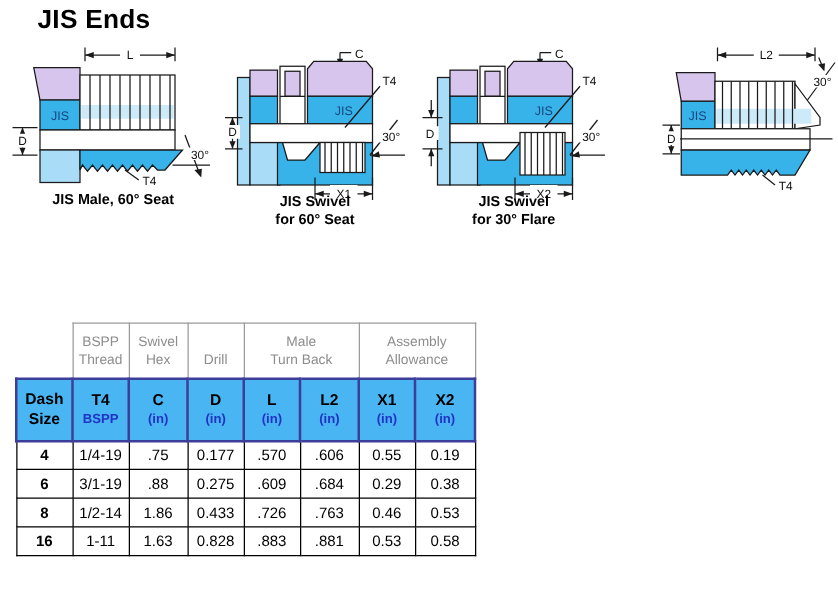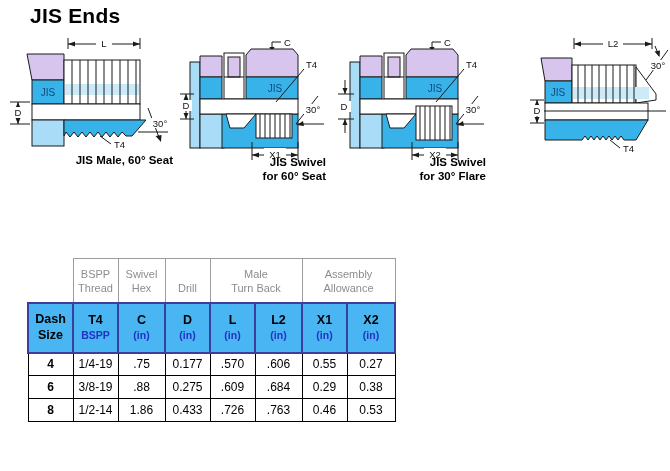--- a/index.html
+++ b/index.html
@@ -6,36 +6,36 @@
   body{
     width:670px;height:471px;position:relative;background:#fff;overflow:hidden;
     font-family:"Liberation Sans",sans-serif;color:#000;
   }
   .page-title{position:absolute;left:10px;top:4px;font-size:21px;font-weight:bold;letter-spacing:.2px;margin-left:20px;}
   .diagram{position:absolute;top:36px;height:155px;}
   #d1{left:8px;width:165px;}
   #d2{left:178px;width:148px;}
   #d3{left:336px;width:150px;}
   #d4{left:528px;width:142px;}
-  .cap{position:absolute;left:0;right:0;text-align:right;font-size:11.5px;font-weight:bold;
+  .cap{position:absolute;left:0;right:0;text-align:center;font-size:11.5px;font-weight:bold;
        white-space:pre-line;line-height:1.2;}
   #d1 .cap{top:118px;} #d2 .cap{top:120px;} #d3 .cap{top:120px;} #d4 .cap{top:118px;}
   svg{display:block;}
   svg .thin{stroke:#1a1a1a;stroke-width:1;fill:none;}
   svg .lav{fill:#d7c5ee;stroke:#1a1a1a;stroke-width:1;}
   svg .cy{fill:#38b3ea;stroke:#1a1a1a;stroke-width:1;}
   svg .lb{fill:#a9dcf7;stroke:#1a1a1a;stroke-width:1;}
   svg .wh{fill:#ffffff;stroke:#1a1a1a;stroke-width:1;}
   svg .band{fill:#cdeaf9;stroke:none;}
   svg .ah{fill:#1a1a1a;stroke:none;}
   svg .lbl{font-family:"Liberation Sans",sans-serif;font-size:9.5px;fill:#111;}
   svg .jis{font-family:"Liberation Sans",sans-serif;font-size:10px;fill:#14477e;}
   svg .wbg{fill:#fff;stroke:none;}
   
-  .table-wrap{position:absolute;left:27px;top:258px;}
+  .table-wrap{position:absolute;left:12px;top:258px;}
   table{border-collapse:collapse;table-layout:fixed;}
   col.c0{width:45px;}col.c1{width:45px;}col.c2{width:47px;}col.c3{width:45px;}
   col.c4{width:45px;}col.c5{width:47px;}col.c6{width:45px;}col.c7{width:48px;}
   tr.cats td{border:1px solid #9b9b9b;background:#fff;color:#8d8d8d;font-size:11px;
     text-align:center;vertical-align:bottom;padding:3px 0 6px;white-space:pre-line;
     line-height:1.25;height:44px;box-sizing:border-box;}
   tr.cats td.blank{border:none;}
   tr.heads th{background:#49b5f2;border:2px solid #3c3f99;height:50px;box-sizing:border-box;
     text-align:center;vertical-align:middle;padding:0;}
   .h1{font-size:12.5px;font-weight:bold;color:#000;line-height:1.25;white-space:pre-line;}
@@ -322,37 +322,47 @@
     </thead>
     <tbody>
         <tr>
           <td class="dash">4</td>
           <td>1/4-19</td>
           <td>.75</td>
           <td>0.177</td>
           <td>.570</td>
           <td>.606</td>
           <td>0.55</td>
-          <td>0.27</td>
+          <td>0.19</td>
         </tr>
         <tr>
           <td class="dash">6</td>
-          <td>3/8-19</td>
+          <td>3/1-19</td>
           <td>.88</td>
           <td>0.275</td>
           <td>.609</td>
           <td>.684</td>
           <td>0.29</td>
           <td>0.38</td>
         </tr>
         <tr>
           <td class="dash">8</td>
           <td>1/2-14</td>
           <td>1.86</td>
           <td>0.433</td>
           <td>.726</td>
           <td>.763</td>
           <td>0.46</td>
           <td>0.53</td>
         </tr>
+        <tr>
+          <td class="dash">16</td>
+          <td>1-11</td>
+          <td>1.63</td>
+          <td>0.828</td>
+          <td>.883</td>
+          <td>.881</td>
+          <td>0.53</td>
+          <td>0.58</td>
+        </tr>
       </tbody>
   </table>
 </div>
 
 </body></html>

